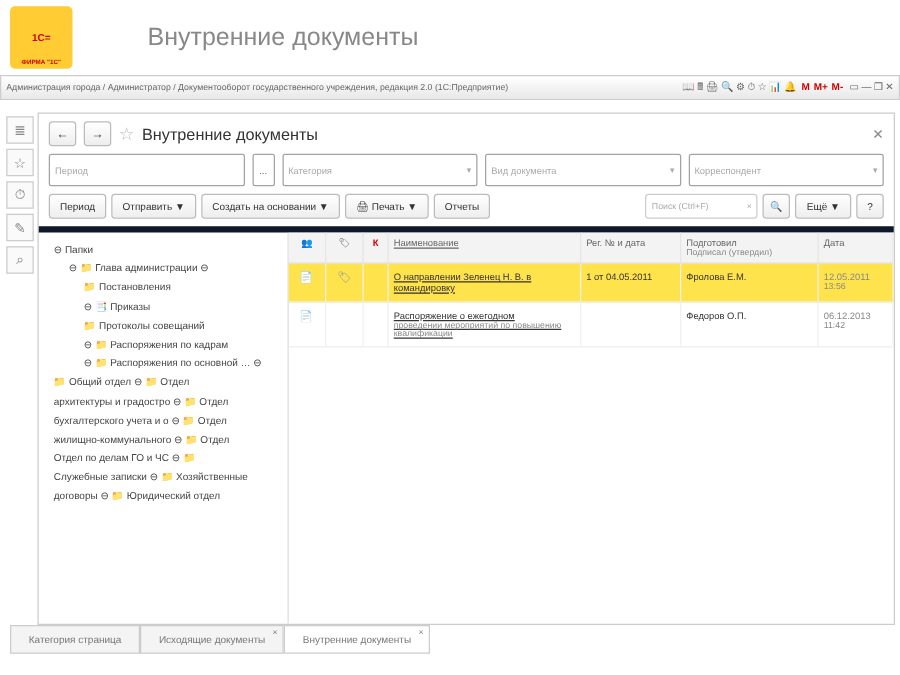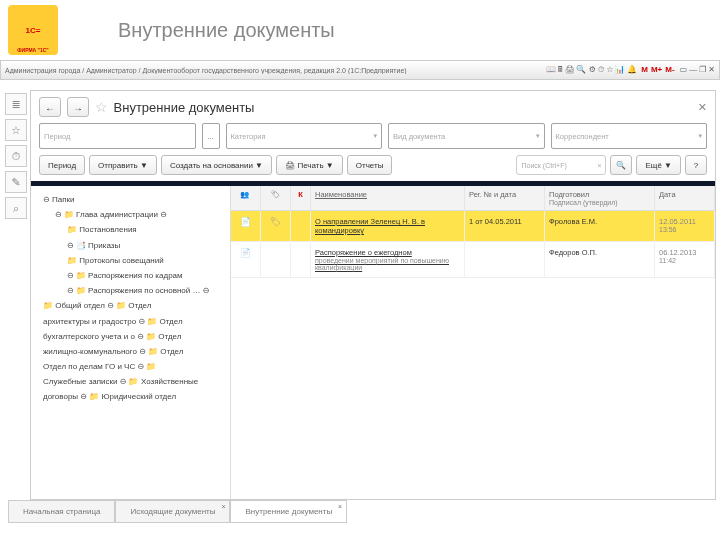--- a/index.html
+++ b/index.html
@@ -178,16 +178,16 @@
             <div class="c-reg"></div>
             <div class="c-who">Федоров О.П.</div>
             <div class="c-date">06.12.2013<div class="sub">11:42</div></div>
           </div>
         </div>
     </div>
   </div>
 </div>
 
 <div class="tabs" id="tabs">
-    <div class="tab">Начальная страница</div>
+    <div class="tab">Категория страница</div>
     <div class="tab">Исходящие документы<span class="x">×</span></div>
     <div class="tab active">Внутренние документы<span class="x">×</span></div>
   </div>
 
 </body></html>

